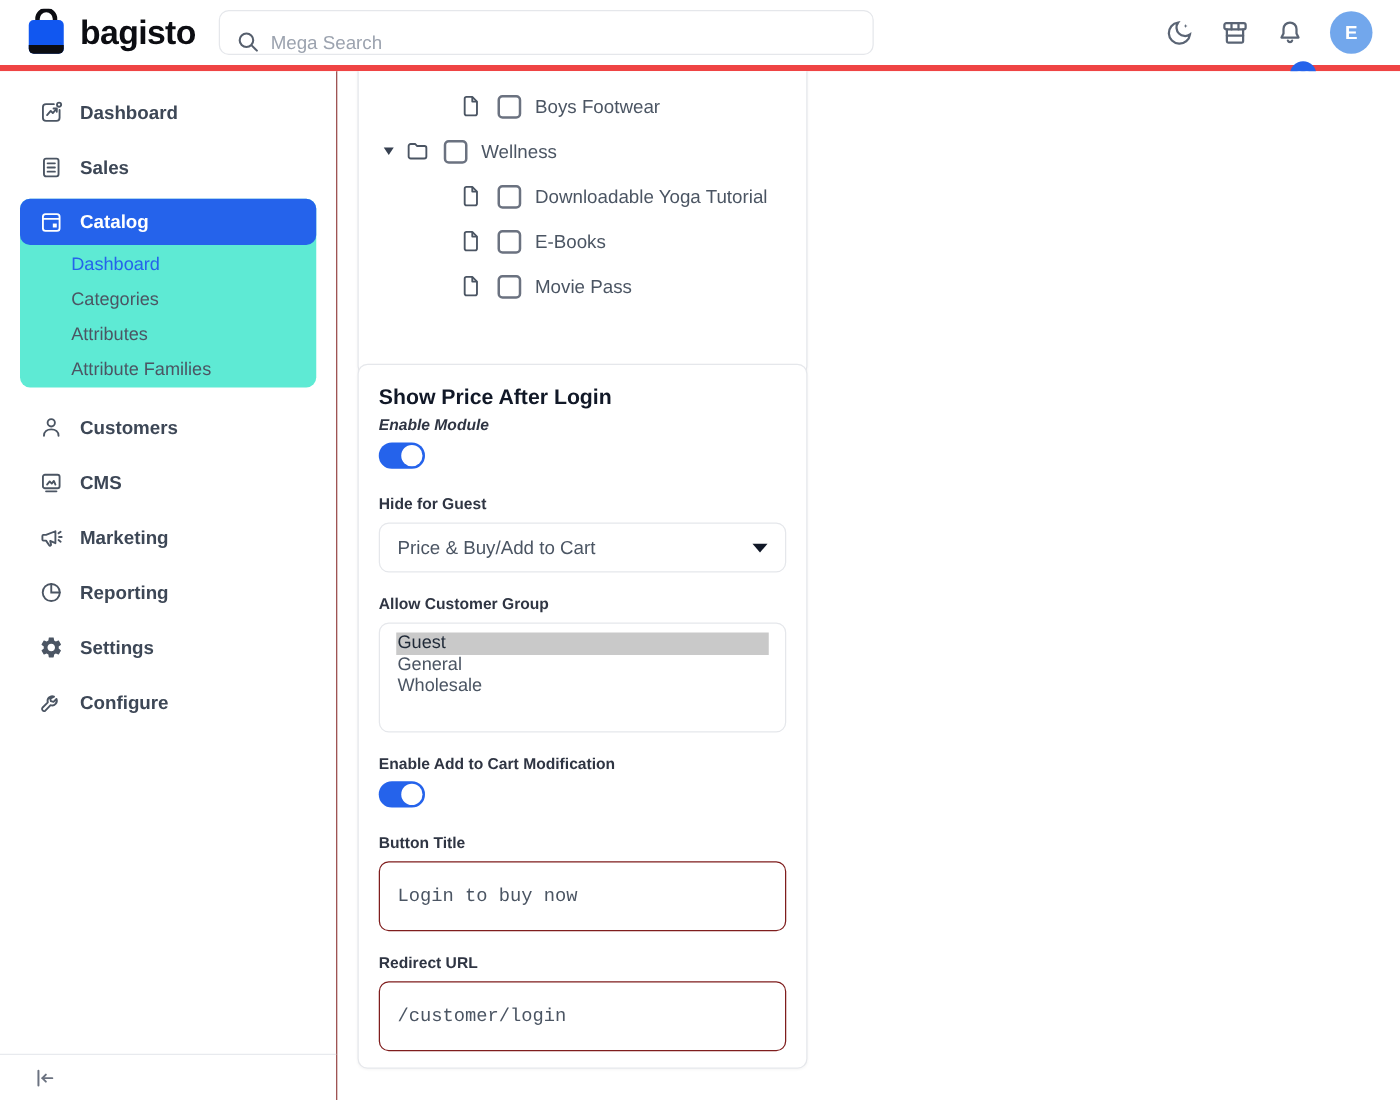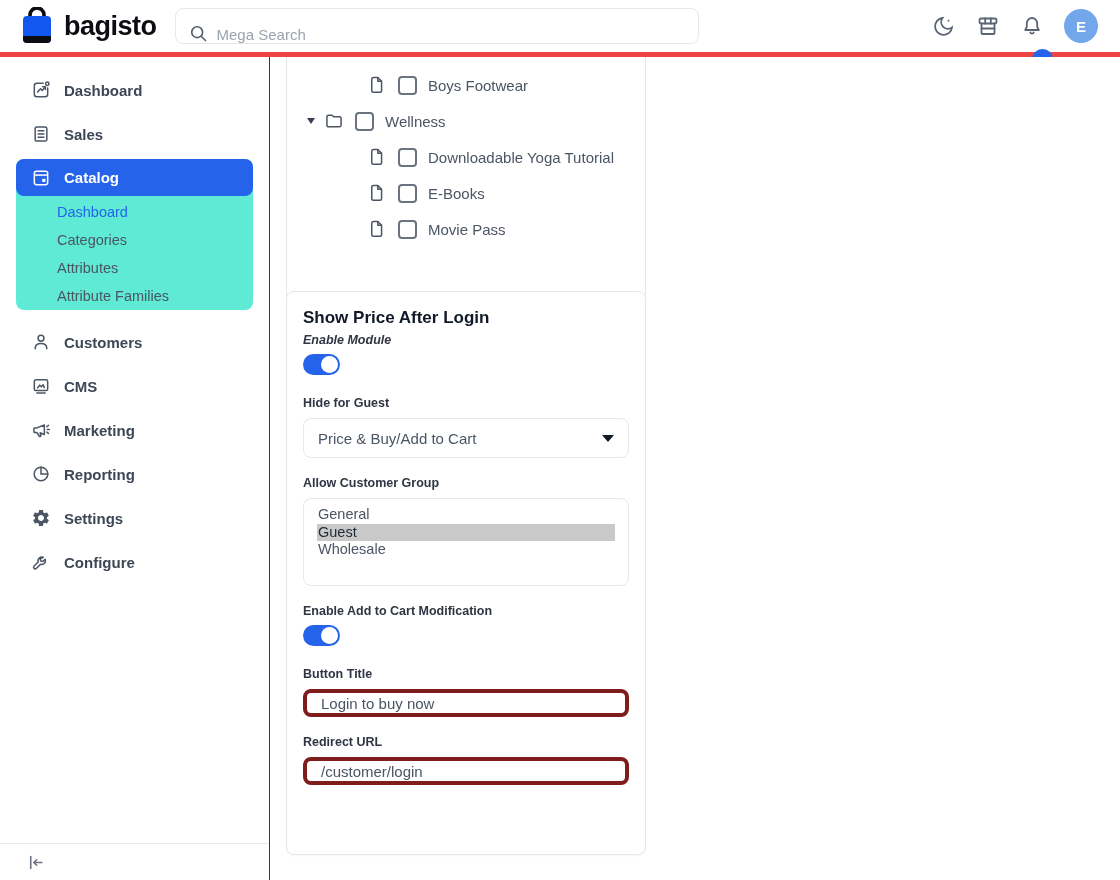--- a/index.html
+++ b/index.html
@@ -72,22 +72,22 @@
   .toggle .knob { position:absolute; top:2px; right:2px; width:17px; height:17px;
     border-radius:50%; background:#fff; }
   .select { height:40px; border:1px solid #e5e7eb; border-radius:8px; display:flex;
     align-items:center; padding:0 14px; font-size:15px; color:#4b5563; cursor:pointer; }
   .select .sel-caret { margin-left:auto; width:0; height:0; border-left:6px solid transparent;
     border-right:6px solid transparent; border-top:7px solid #111827; }
   .listbox { height:88px; border:1px solid #e5e7eb; border-radius:8px; padding:7px 13px;
     overflow:hidden; }
   .opt { font-size:14.5px; line-height:17.5px; color:#4b5563; padding-left:1px; cursor:pointer; }
   .opt.selected { background:var(--sel,#c9c9c9); color:#1f2937; }
-  .text-input { width:100%; height:28px; border:4px solid #7f1d1d; border-radius:8px;
-    padding:0 14px; font-size:15px; color:#4b5563; font-family:Liberation Sans, sans-serif; outline:none; }
+  .text-input { width:100%; height:56px; border:1px solid #7f1d1d; border-radius:8px;
+    padding:0 14px; font-size:15px; color:#4b5563; font-family:Liberation Mono, monospace; outline:none; }
 </style>
 </head>
 <body>
 
 <div class="header">
   <div class="brand">
     <svg width="34" height="38" viewBox="0 0 34 38">
       <path d="M10 14 v-6 a7 7 0 0 1 14 0 v6" fill="none" stroke="#0c0d12" stroke-width="3.6"></path>
       <rect x="3" y="9" width="28" height="27" rx="4" fill="#1157f0"></rect>
       <path d="M3 29 h28 v3 a4 4 0 0 1 -4 4 h-20 a4 4 0 0 1 -4 -4 z" fill="#0c0d12"></path>
@@ -285,22 +285,22 @@
       </div>
 
       <div class="fld-label mt21">Hide for Guest</div>
       <div class="select mt8">
         <span>Price &amp; Buy/Add to Cart</span>
         <span class="sel-caret"></span>
       </div>
 
       <div class="fld-label mt18">Allow Customer Group</div>
       <div class="listbox mt8">
+        <div class="opt selected">Guest</div>
         <div class="opt">General</div>
-        <div class="opt selected">Guest</div>
         <div class="opt">Wholesale</div>
       </div>
 
       <div class="fld-label mt18">Enable Add to Cart Modification</div>
       <div class="toggle mt7">
         <span class="knob"></span>
       </div>
 
       <div class="fld-label mt21">Button Title</div>
       <input class="text-input mt8" type="text" value="Login to buy now" style="">

